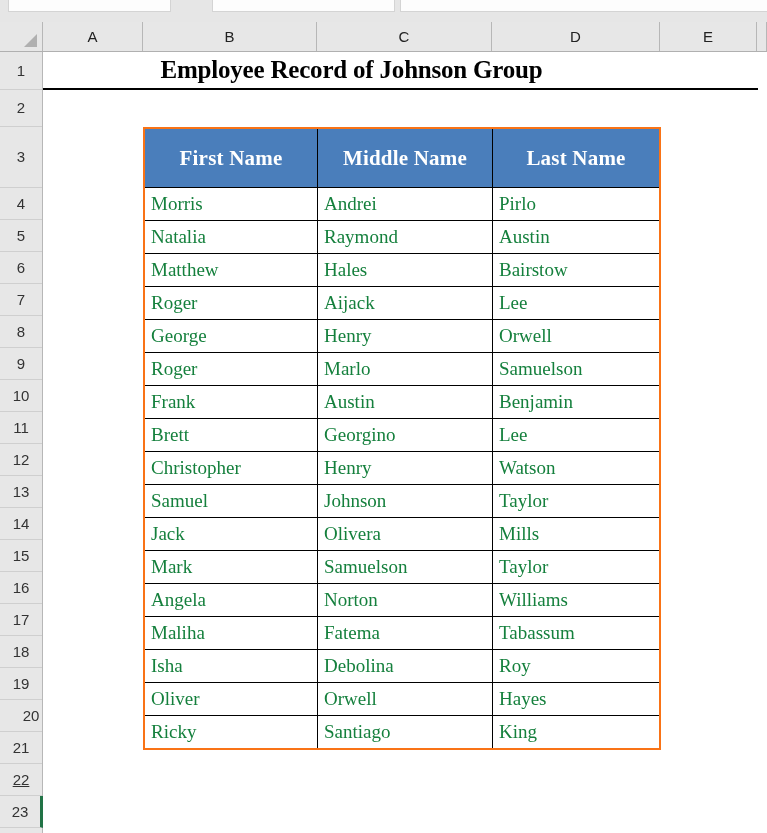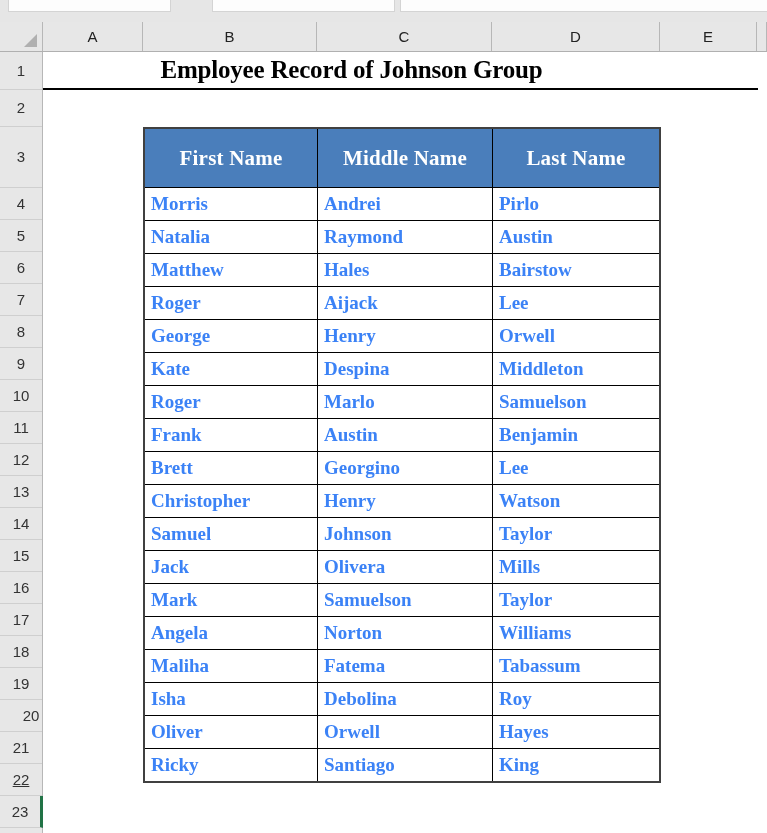--- a/index.html
+++ b/index.html
@@ -149,47 +149,46 @@
     letter-spacing: -0.2px;
   }
 
   
   .emp-table {
     position: absolute;
     left: 100px;
     top: 75px;
     width: 516px;
     border-collapse: collapse;
-    border: 2px solid #404040;
+    border: 2px solid #f97316;
     table-layout: fixed;
     background: #ffffff;
   }
   .emp-table th {
     background: #4a7ebb;
     color: #ffffff;
     font-family: "Liberation Serif", serif;
     font-weight: bold;
     font-size: 21px;
     text-align: center;
     height: 58px;
     border: 1px solid #000000;
     padding: 0;
     letter-spacing: 0.2px;
   }
   .emp-table td {
     font-family: "Liberation Serif", serif;
     font-size: 19px;
-    color: #3b82f6;
+    color: #15803d;
     height: 32px;
     border: 1px solid #000000;
     padding: 0 0 0 6px;
     text-align: left;
     white-space: nowrap;
     overflow: hidden;
-    font-weight: bold;
   }
   .col-first  { width: 172px; }
   .col-middle { width: 174px; }
   .col-last   { width: 166px; }
 </style>
 </head>
 <body>
 
 <div id="app">
 
@@ -323,25 +322,20 @@
               <td class="col-first">Roger</td>
               <td class="col-middle">Aijack</td>
               <td class="col-last">Lee</td>
             </tr>
             <tr>
               <td class="col-first">George</td>
               <td class="col-middle">Henry</td>
               <td class="col-last">Orwell</td>
             </tr>
             <tr>
-              <td class="col-first">Kate</td>
-              <td class="col-middle">Despina</td>
-              <td class="col-last">Middleton</td>
-            </tr>
-            <tr>
               <td class="col-first">Roger</td>
               <td class="col-middle">Marlo</td>
               <td class="col-last">Samuelson</td>
             </tr>
             <tr>
               <td class="col-first">Frank</td>
               <td class="col-middle">Austin</td>
               <td class="col-last">Benjamin</td>
             </tr>
             <tr>

